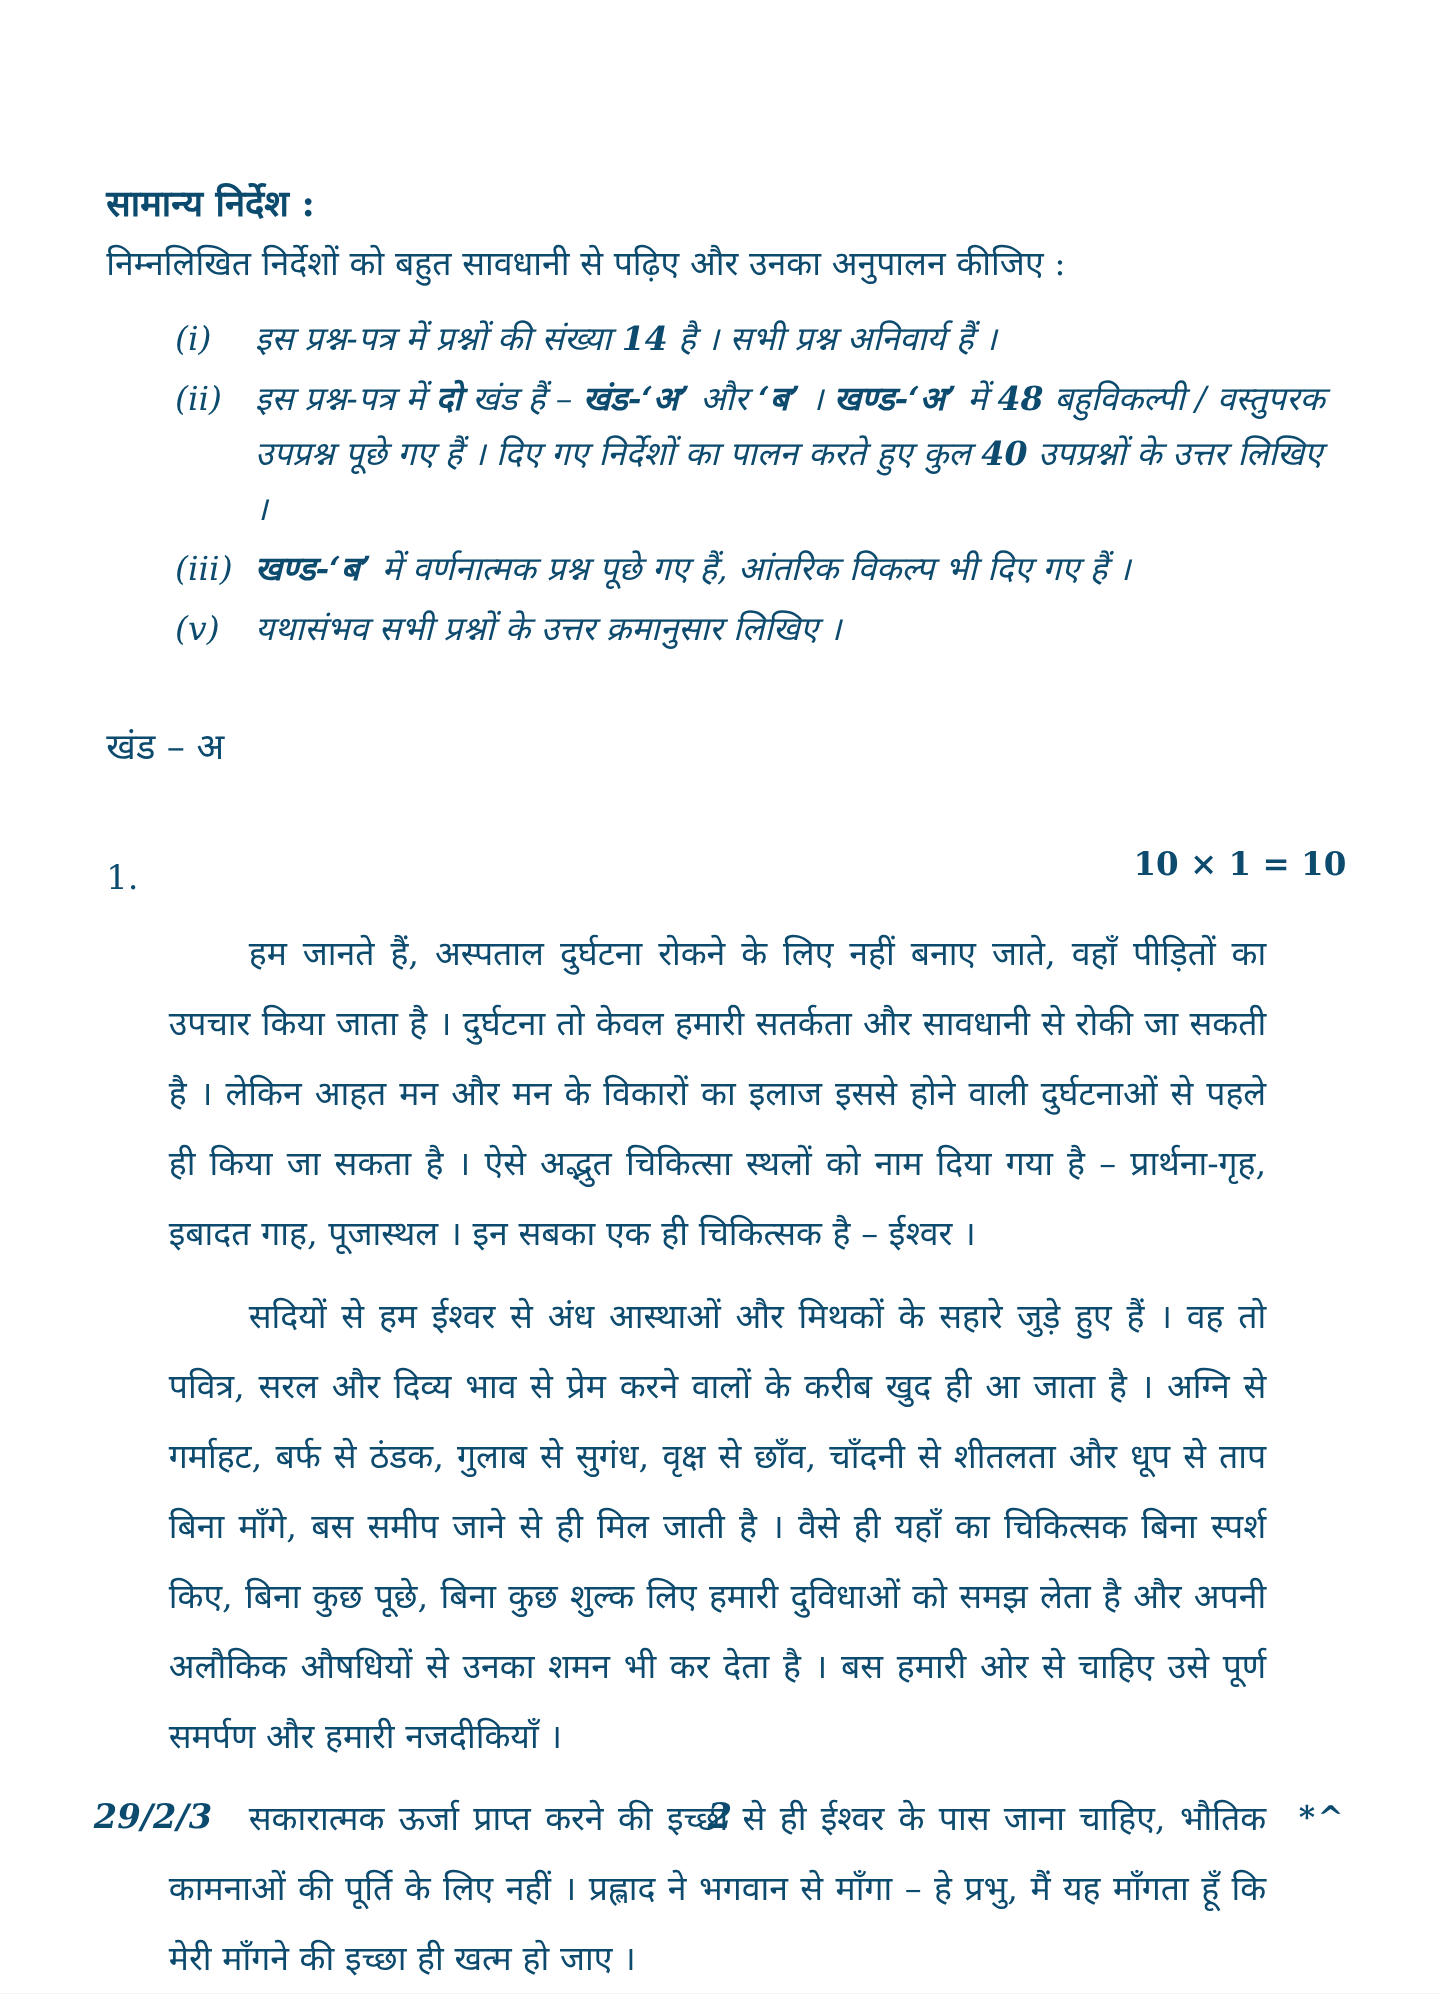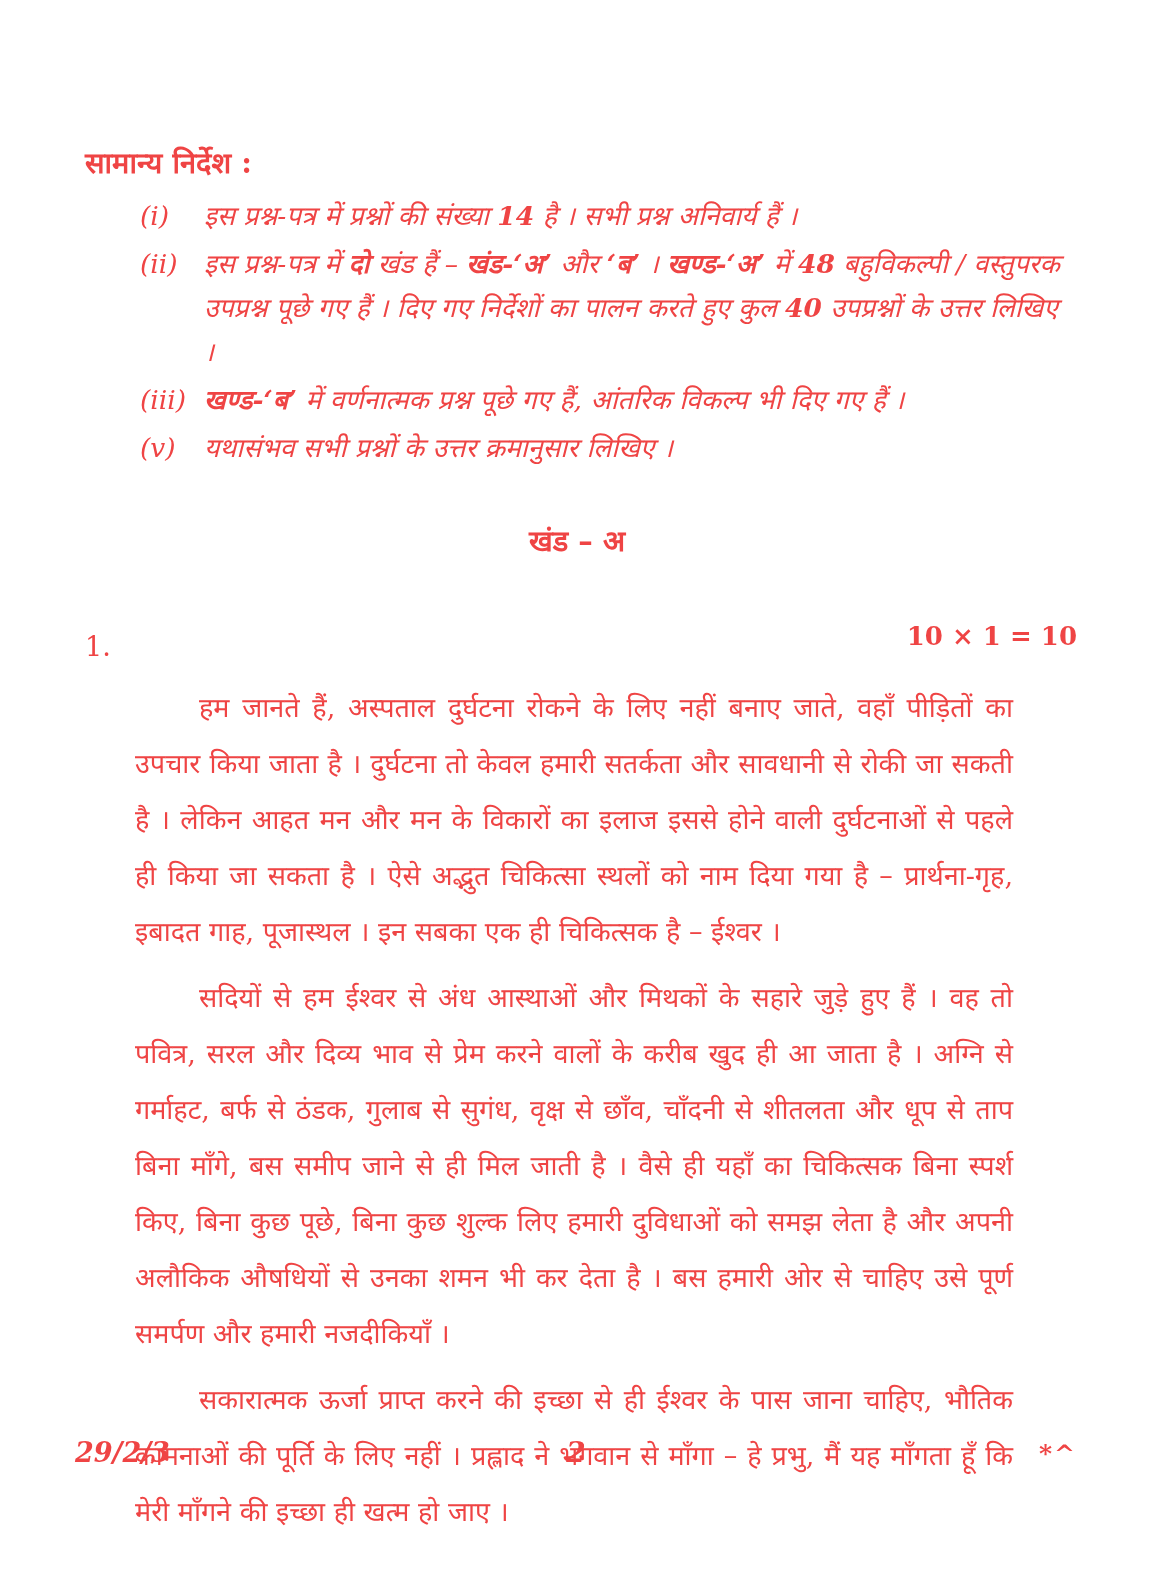--- a/index.html
+++ b/index.html
@@ -2,21 +2,21 @@
 <html lang="hi"><head>
 <meta charset="utf-8">
 <style>
   html, body { margin: 0; padding: 0; background: #e8e8e8; }
   .page {
     position: relative;
     width: 1152px;
     height: 1595px;
     margin: 0 auto;
     background: #ffffff;
-    color: #ef4444;
+    color: #0c4a6e;
     font-family: "DejaVu Serif", "Liberation Serif", serif;
     overflow: hidden;
   }
   .content {
     position: absolute;
     top: 145px;
     left: 85px;
     width: 984px;
   }
 
@@ -40,22 +40,21 @@
     line-height: 44px;
     margin: 0 0 4px 55px;
   }
   .gi-num { width: 64px; flex-shrink: 0; }
   .gi-text { flex: 1; }
   .gi-text .b, .b { font-weight: bold; }
 
   
   .section-head {
     margin-top: 50px;
-    text-align: center;
-    font-weight: bold;
+    font-weight: normal;
   }
   .section-title { font-size: 29px; line-height: 42px; }
   .section-subtitle { font-size: 28px; line-height: 42px; }
 
   
   .q1 { margin-top: 62px; }
   .q-head { position: relative; display: flex; }
   .q-num {
     width: 50px;
     flex-shrink: 0;
@@ -117,20 +116,21 @@
     letter-spacing: 2px;
   }
 </style>
 </head>
 <body>
 
 <div class="page">
   <div class="content">
 
     <div class="gi-heading">सामान्य निर्देश :</div>
+    <div class="gi-intro">निम्नलिखित निर्देशों को बहुत सावधानी से पढ़िए और उनका अनुपालन कीजिए :</div>
 
     <div class="gi-list">
       <div class="gi-item">
         <span class="gi-num">(i)</span>
         <span class="gi-text"><span>इस प्रश्न-पत्र में प्रश्नों की संख्या </span><span class="b">14</span><span> है । सभी प्रश्न अनिवार्य हैं ।</span></span>
       </div>
       <div class="gi-item">
         <span class="gi-num">(ii)</span>
         <span class="gi-text"><span>इस प्रश्न-पत्र में </span><span class="b">दो</span><span> खंड हैं – </span><span class="b">खंड-‘अ’</span><span> और </span><span class="b">‘ब’</span><span> । </span><span class="b">खण्ड-‘अ’</span><span> में </span><span class="b">48</span><span> बहुविकल्पी / वस्तुपरक उपप्रश्न पूछे गए हैं । दिए गए निर्देशों का पालन करते हुए कुल </span><span class="b">40</span><span> उपप्रश्नों के उत्तर लिखिए ।</span></span>
       </div>

